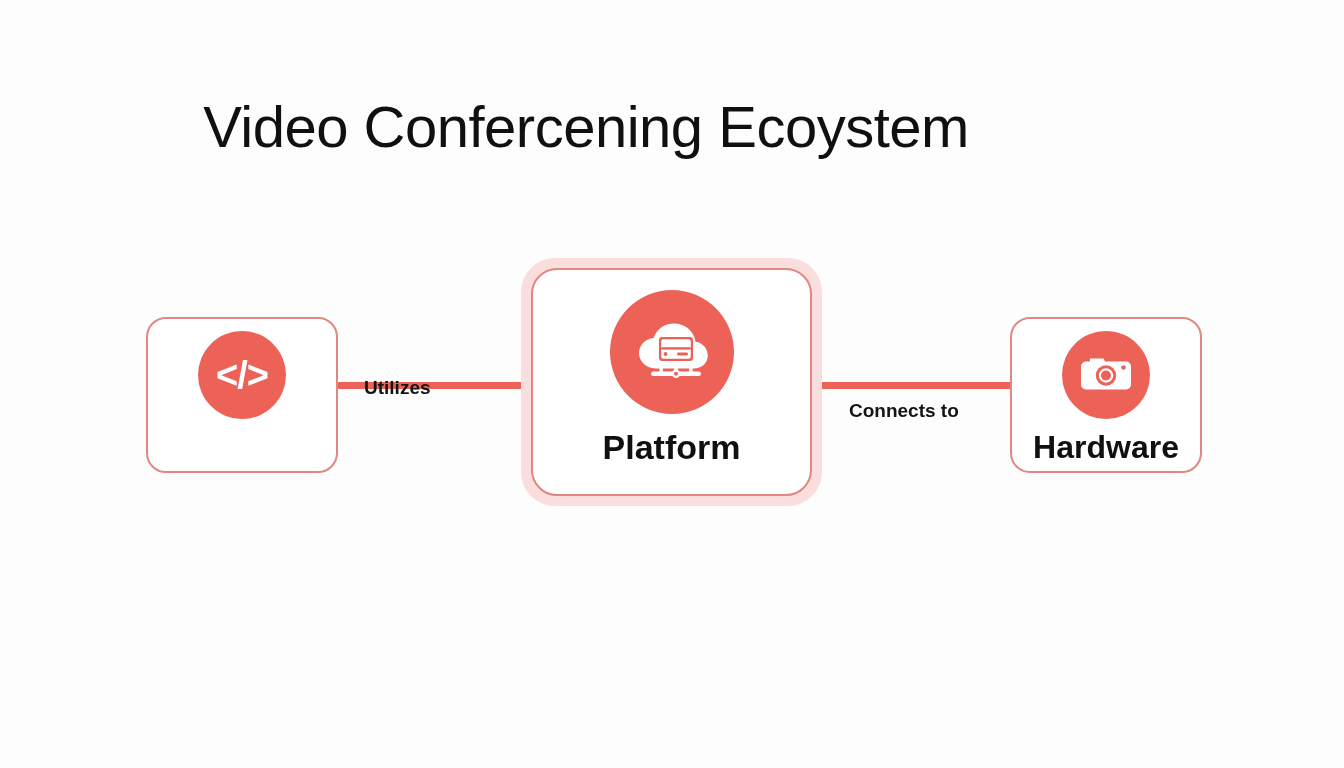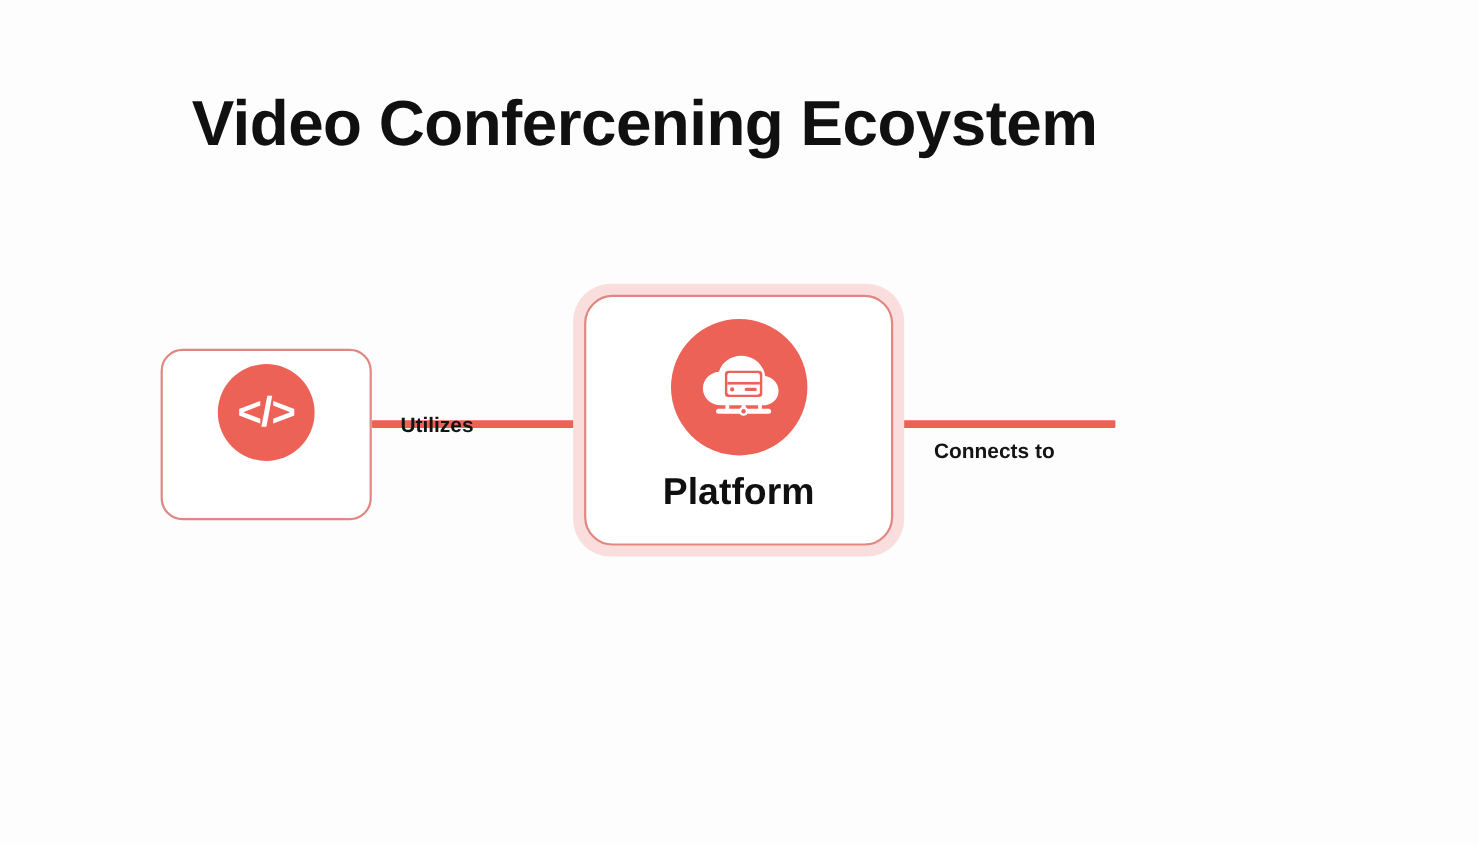--- a/index.html
+++ b/index.html
@@ -20,25 +20,25 @@
     position: absolute;
     inset: 0;
     width: 1344px;
     height: 768px;
   }
 
   
   .diagram-title {
     position: absolute;
     left: 0;
-    top: 84px;
+    top: 98px;
     width: 1172px;
     text-align: center;
     font-size: 58px;
-    font-weight: 700;
+    font-weight: 400;
     letter-spacing: -0.5px;
     color: #101010;
     line-height: 1.0;
     white-space: nowrap;
   }
 
   
   .edge-line {
     position: absolute;
     height: 7px;
@@ -178,14 +178,31 @@
         <rect x="20" y="57.5" width="50" height="4.6" rx="2.3" fill="#ffffff"></rect>
         <rect x="28.5" y="53.2" width="3.4" height="6" fill="#ffffff"></rect>
         <rect x="58.2" y="53.2" width="3.4" height="6" fill="#ffffff"></rect>
         <circle cx="45" cy="59.8" r="4.2" fill="#ffffff"></circle>
         <circle cx="45" cy="59.8" r="2.0" fill="#ec6257"></circle>
       </svg>
     </div>
     <div class="node-label">Platform</div>
   </div>
 
+  <div class="node side hardware">
+    <div class="icon-circle small">
+      <svg width="56" height="46" viewBox="0 0 56 46" fill="none">
+
+        <path d="M12 6.5h13.5l2.4 5H12z" fill="#ffffff"></path>
+
+        <rect x="3" y="9.5" width="50" height="28" rx="5" fill="#ffffff"></rect>
+
+        <circle cx="28" cy="23.5" r="10.2" fill="#ec6257"></circle>
+        <circle cx="28" cy="23.5" r="7.2" fill="#ffffff"></circle>
+        <circle cx="28" cy="23.5" r="5.0" fill="#ec6257"></circle>
+
+        <circle cx="45.5" cy="15.5" r="2.3" fill="#ec6257"></circle>
+      </svg>
+    </div>
+    <div class="node-label">Hardware</div>
+  </div>
 
 </div>
 
 </body></html>

